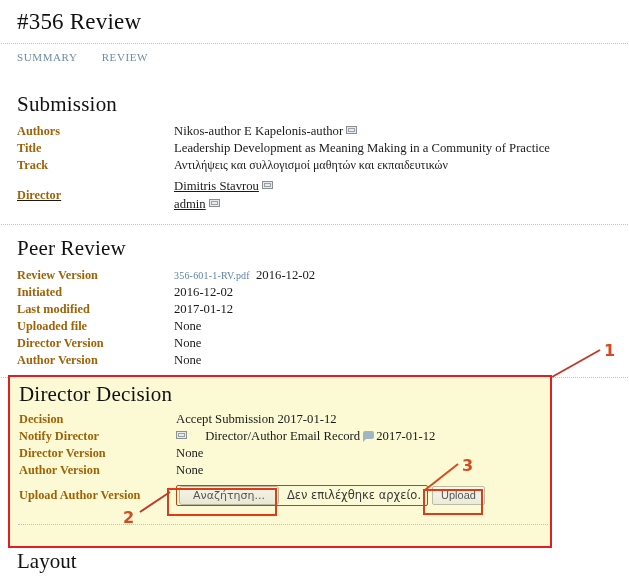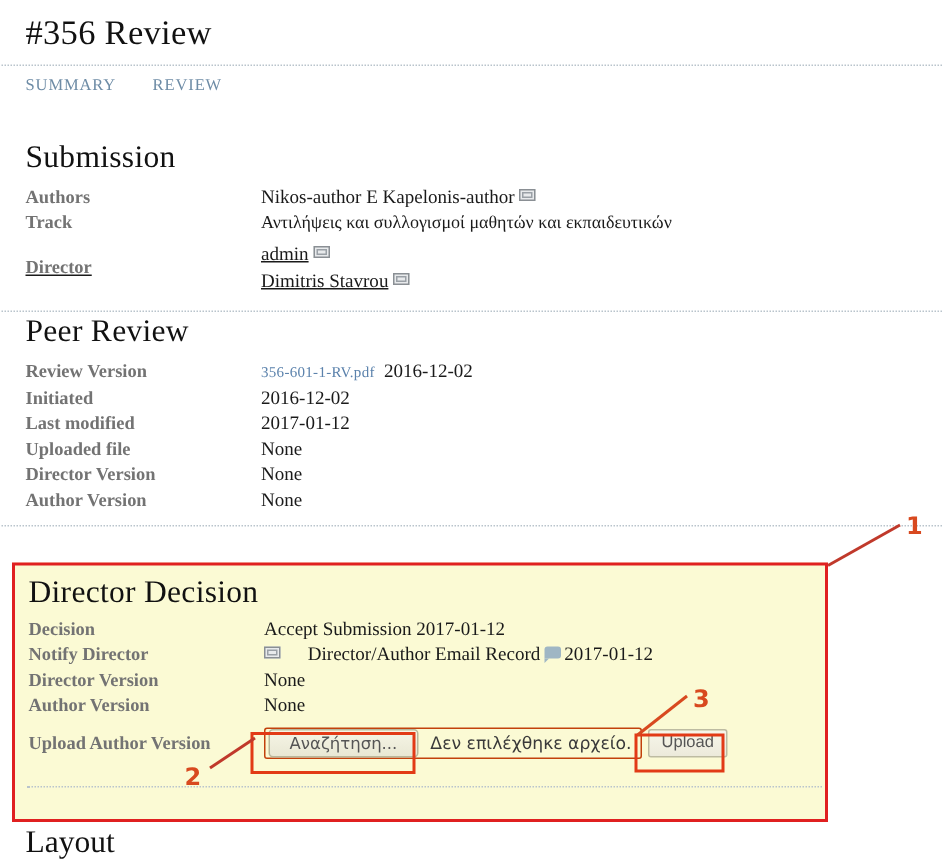--- a/index.html
+++ b/index.html
@@ -77,21 +77,21 @@
   .row {
     display: flex;
     align-items: flex-start;
     line-height: 17px;
     min-height: 17px;
   }
   .row-label {
     width: 157px;
     flex: 0 0 157px;
     font-weight: bold;
-    color: #737373;
+    color: #a16207;
     font-size: 12.3px;
   }
   .row-value {
     flex: 1 1 auto;
     color: #1a1a1a;
     font-size: 12.7px;
   }
   .row-tall { line-height: 18px; text-decoration: underline; }
 
   .pdf-link {
@@ -290,40 +290,44 @@
 
   <div class="rows" style="margin-top:6px;">
 
     <div class="row">
       <div class="row-label">Authors</div>
       <div class="row-value">
         <span>Nikos-author E Kapelonis-author</span><span class="env-icon"></span>
       </div>
     </div>
 
+    <div class="row">
+      <div class="row-label">Title</div>
+      <div class="row-value">Leadership Development as Meaning Making in a Community of Practice</div>
+    </div>
 
     <div class="row">
       <div class="row-label">Track</div>
       <div class="row-value" style="font-size:12px;">Αντιλήψεις και συλλογισμοί μαθητών και εκπαιδευτικών</div>
     </div>
 
     <div class="row row-tall" style="margin-top:3px;">
       <div class="row-label" style="padding-top:9px;">Director</div>
       <div class="row-value">
+        <div><span>Dimitris Stavrou</span><span class="env-icon"></span></div>
         <div><span>admin</span><span class="env-icon"></span></div>
-        <div><span>Dimitris Stavrou</span><span class="env-icon"></span></div>
       </div>
     </div>
   </div>
 
   <div style="padding:0 1px; margin-top:11px;">
     <hr class="hr-dotted">
   </div>
 
-  <h2 class="section-title" style="">Peer Review</h2>
+  <h2 class="section-title" style="margin-top:11px;">Peer Review</h2>
 
   <div class="rows" style="margin-top:6px;">
 
     <div class="row">
       <div class="row-label">Review Version</div>
       <div class="row-value">
         <a class="pdf-link" href="#">356-601-1-RV.pdf</a>
         <span style="margin-left:3px;">2016-12-02</span>
       </div>
     </div>

